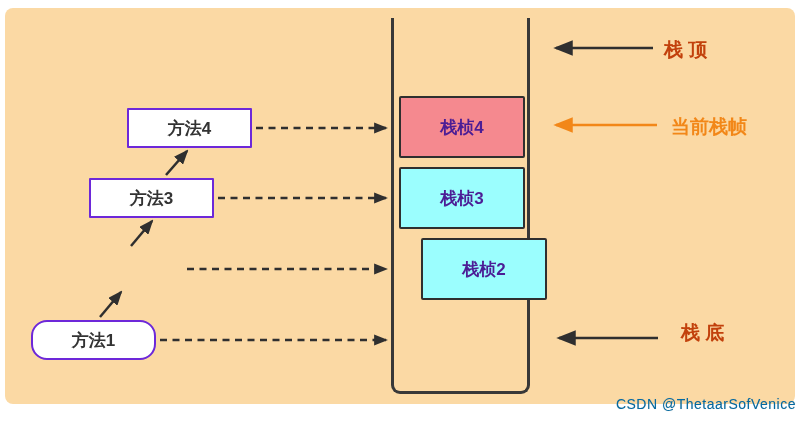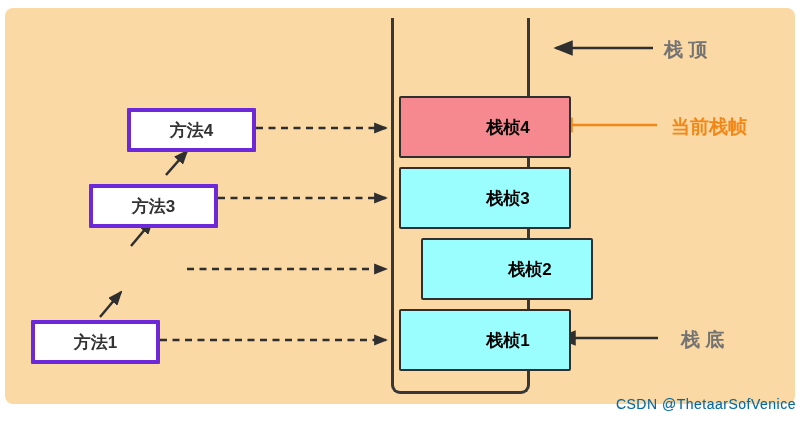--- a/index.html
+++ b/index.html
@@ -14,44 +14,44 @@
   .overlay{position:absolute;left:0;top:0;width:808px;height:422px;pointer-events:none;}
   .stack-container{
     position:absolute;left:391px;top:18px;width:133px;height:373px;
     border-left:3px solid #383838;border-right:3px solid #383838;border-bottom:3px solid #383838;
     border-radius:0 0 9px 9px;
   }
   .frame{
     position:absolute;left:399px;width:122px;height:58px;
     border:2px solid #2f2f2f;border-radius:2px;
     display:flex;align-items:center;justify-content:center;
-    font-size:17px;font-weight:bold;color:#000000;padding-left:46px;
+    font-size:17px;font-weight:bold;color:#4c1d95;
   }
   .frame.current{background:#F5898F;}
   .frame.normal{background:#9BFEFE;}
   .f4{top:96px;}
   .f3{top:167px;}
   .f2{top:238px;margin-left:22px;}
   .f1{top:309px;}
   .method{
     position:absolute;width:121px;height:36px;background:#ffffff;
-    border:4px solid #6d28d9;border-radius:1px;
+    border:2px solid #6d28d9;border-radius:1px;
     display:flex;align-items:center;justify-content:center;
     font-size:17px;font-weight:bold;color:#333333;
   }
   .m4{left:127px;top:108px;}
-  .m3{left:89px;top:184px;text-align:right;}
+  .m3{left:89px;top:178px;text-align:right;}
   .m2{left:58px;top:249px;}
-  .m1{left:31px;top:320px;}
+  .m1{left:31px;top:320px;border-radius:16px;}
   .annot{
-    position:absolute;font-size:19px;font-weight:bold;color:#737373;white-space:nowrap;
+    position:absolute;font-size:19px;font-weight:bold;color:#c2410c;white-space:nowrap;
   }
   .annot.top-label{left:664px;top:37px;}
   .annot.current-label{left:671px;top:114px;color:#F28718;}
-  .annot.bottom-label{left:681px;top:327px;}
+  .annot.bottom-label{left:681px;top:320px;}
   .watermark{
     position:absolute;right:12px;top:396px;font-size:14px;color:#0369a1;
     text-shadow:0 0 1px rgba(160,155,140,0.45);letter-spacing:0.5px;white-space:nowrap;
   }
 </style>
 </head>
 <body>
 
 <div class="canvas">
 
@@ -88,23 +88,20 @@
 
   <div class="frame current f4">
     <span>栈桢4</span>
   </div>
   <div class="frame normal f3">
     <span>栈桢3</span>
   </div>
   <div class="frame normal f2">
     <span>栈桢2</span>
   </div>
-  <div class="frame normal f1">
-    <span>栈桢1</span>
-  </div>
 
   <div class="method m4">
     <span>方法4</span>
   </div>
   <div class="method m3">
     <span>方法3</span>
   </div>
   <div class="method m1">
     <span>方法1</span>
   </div>

